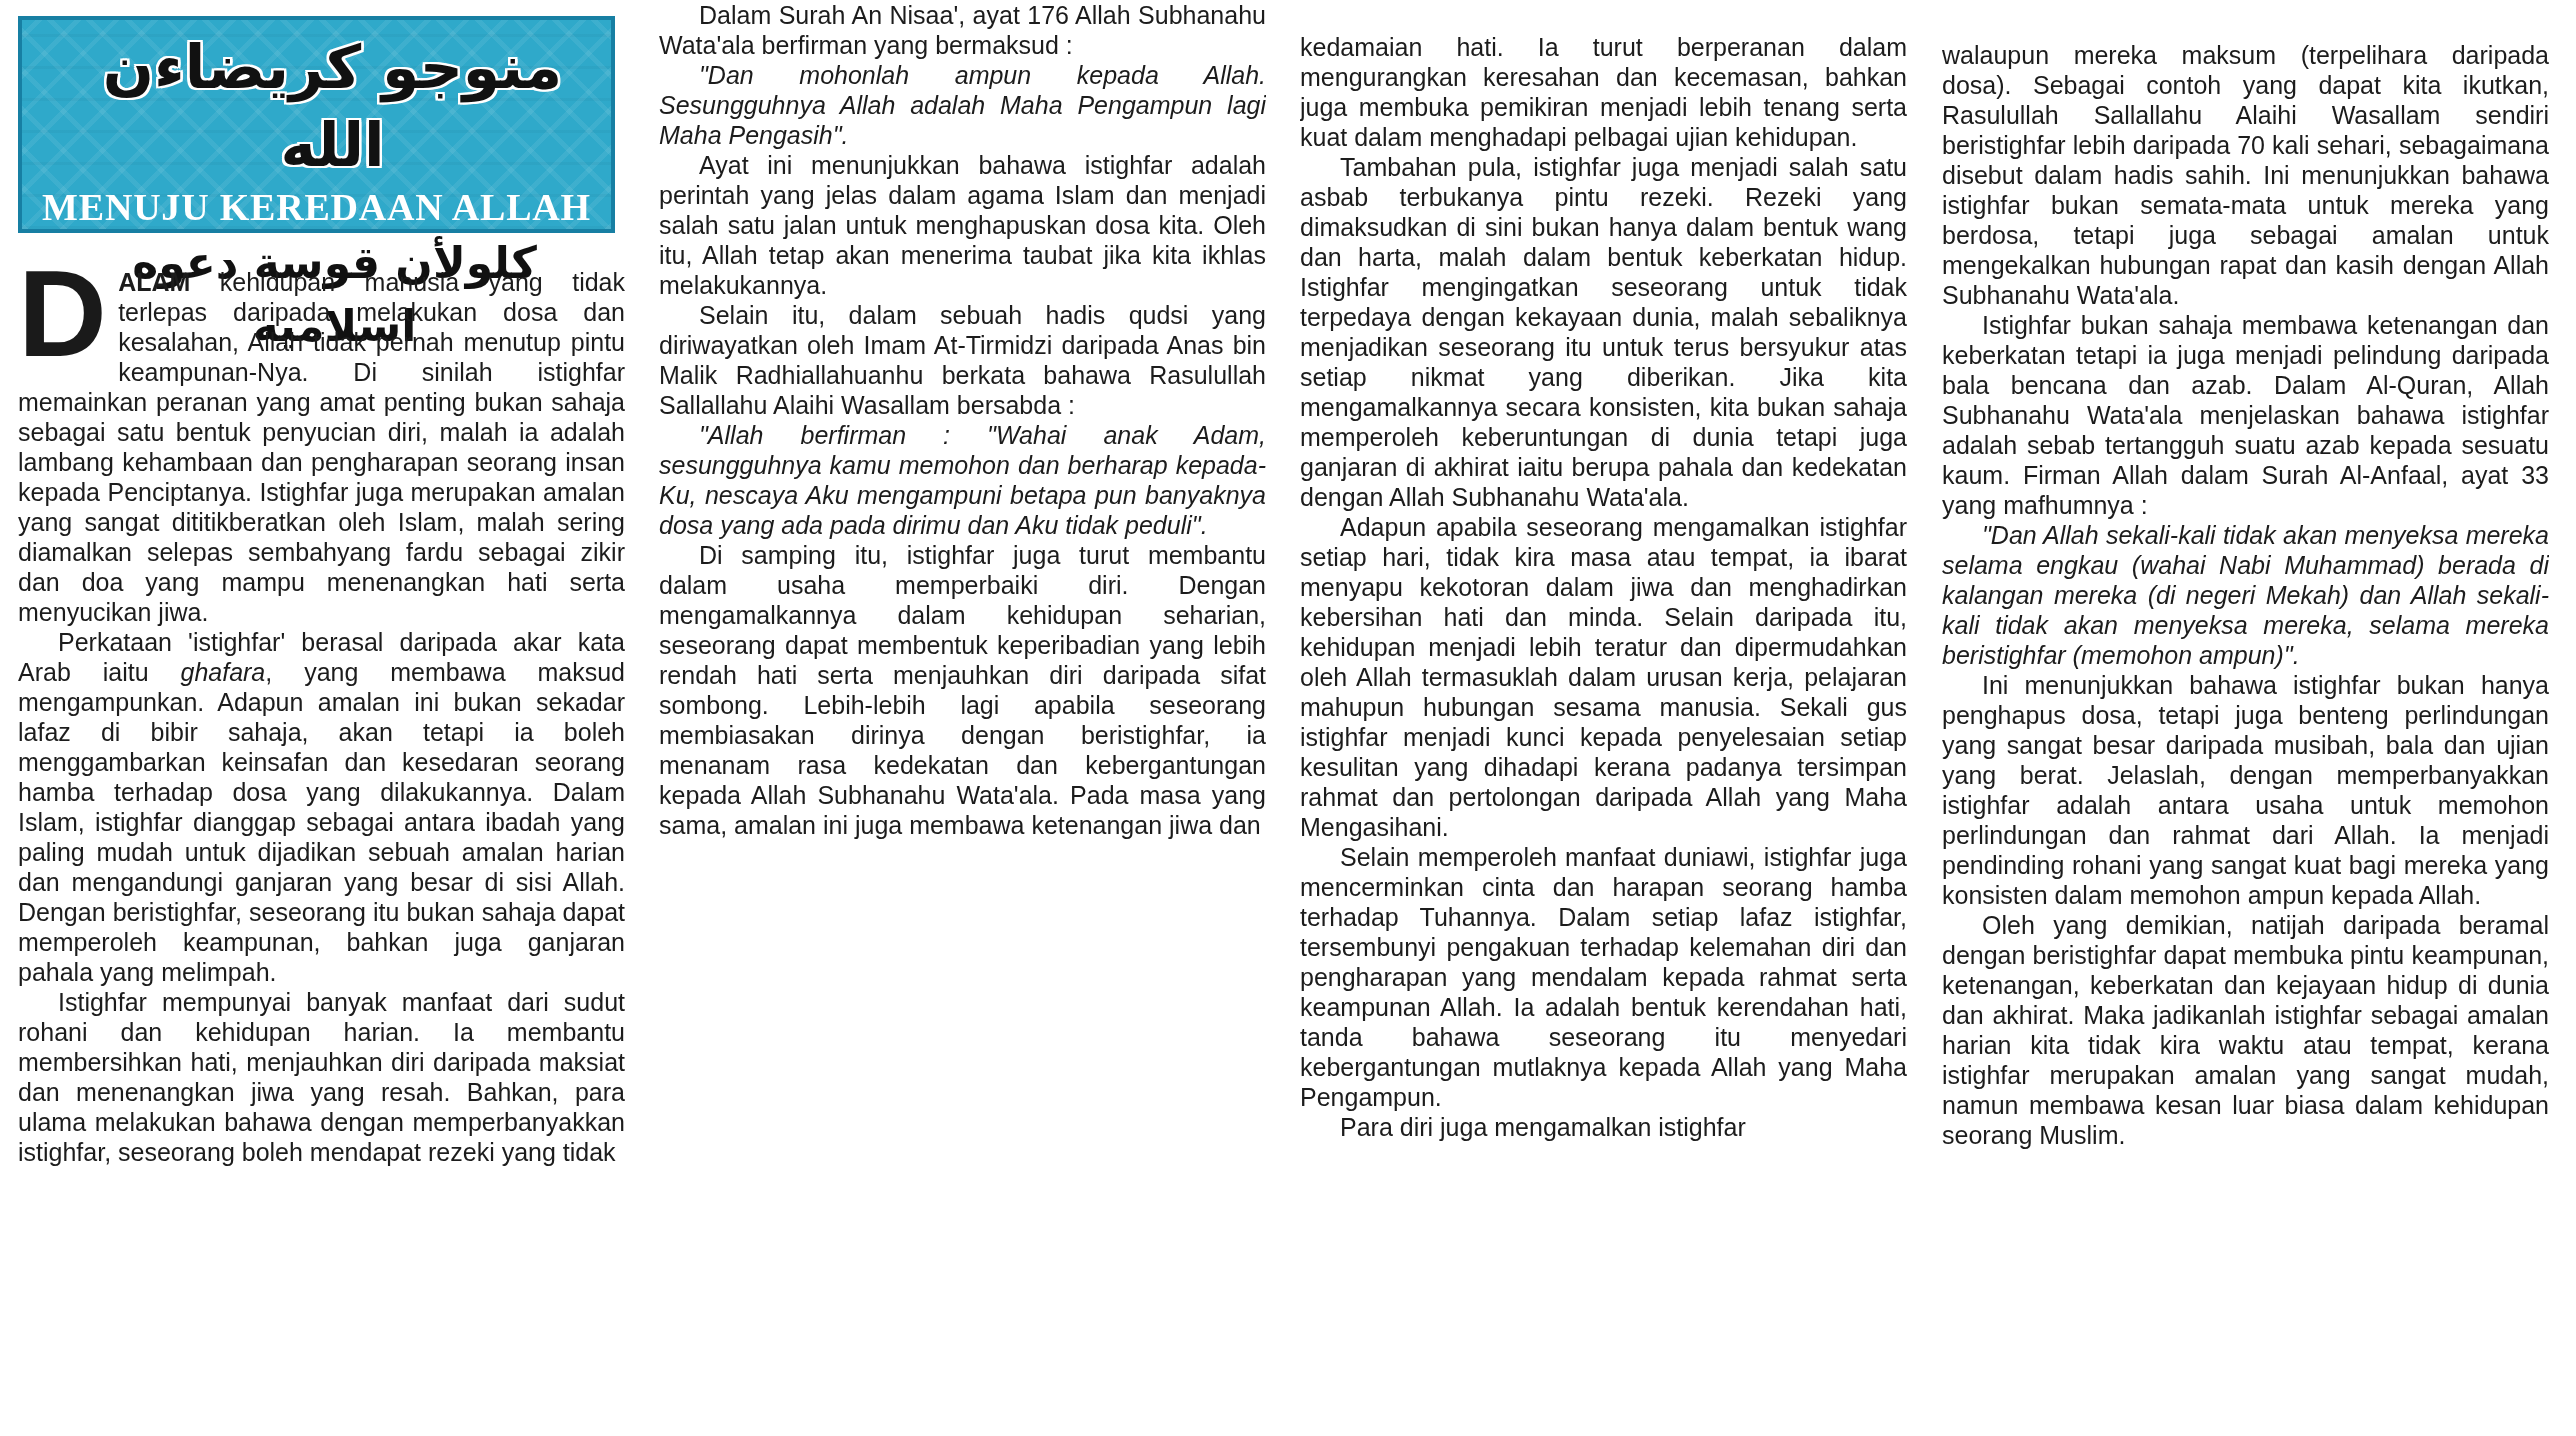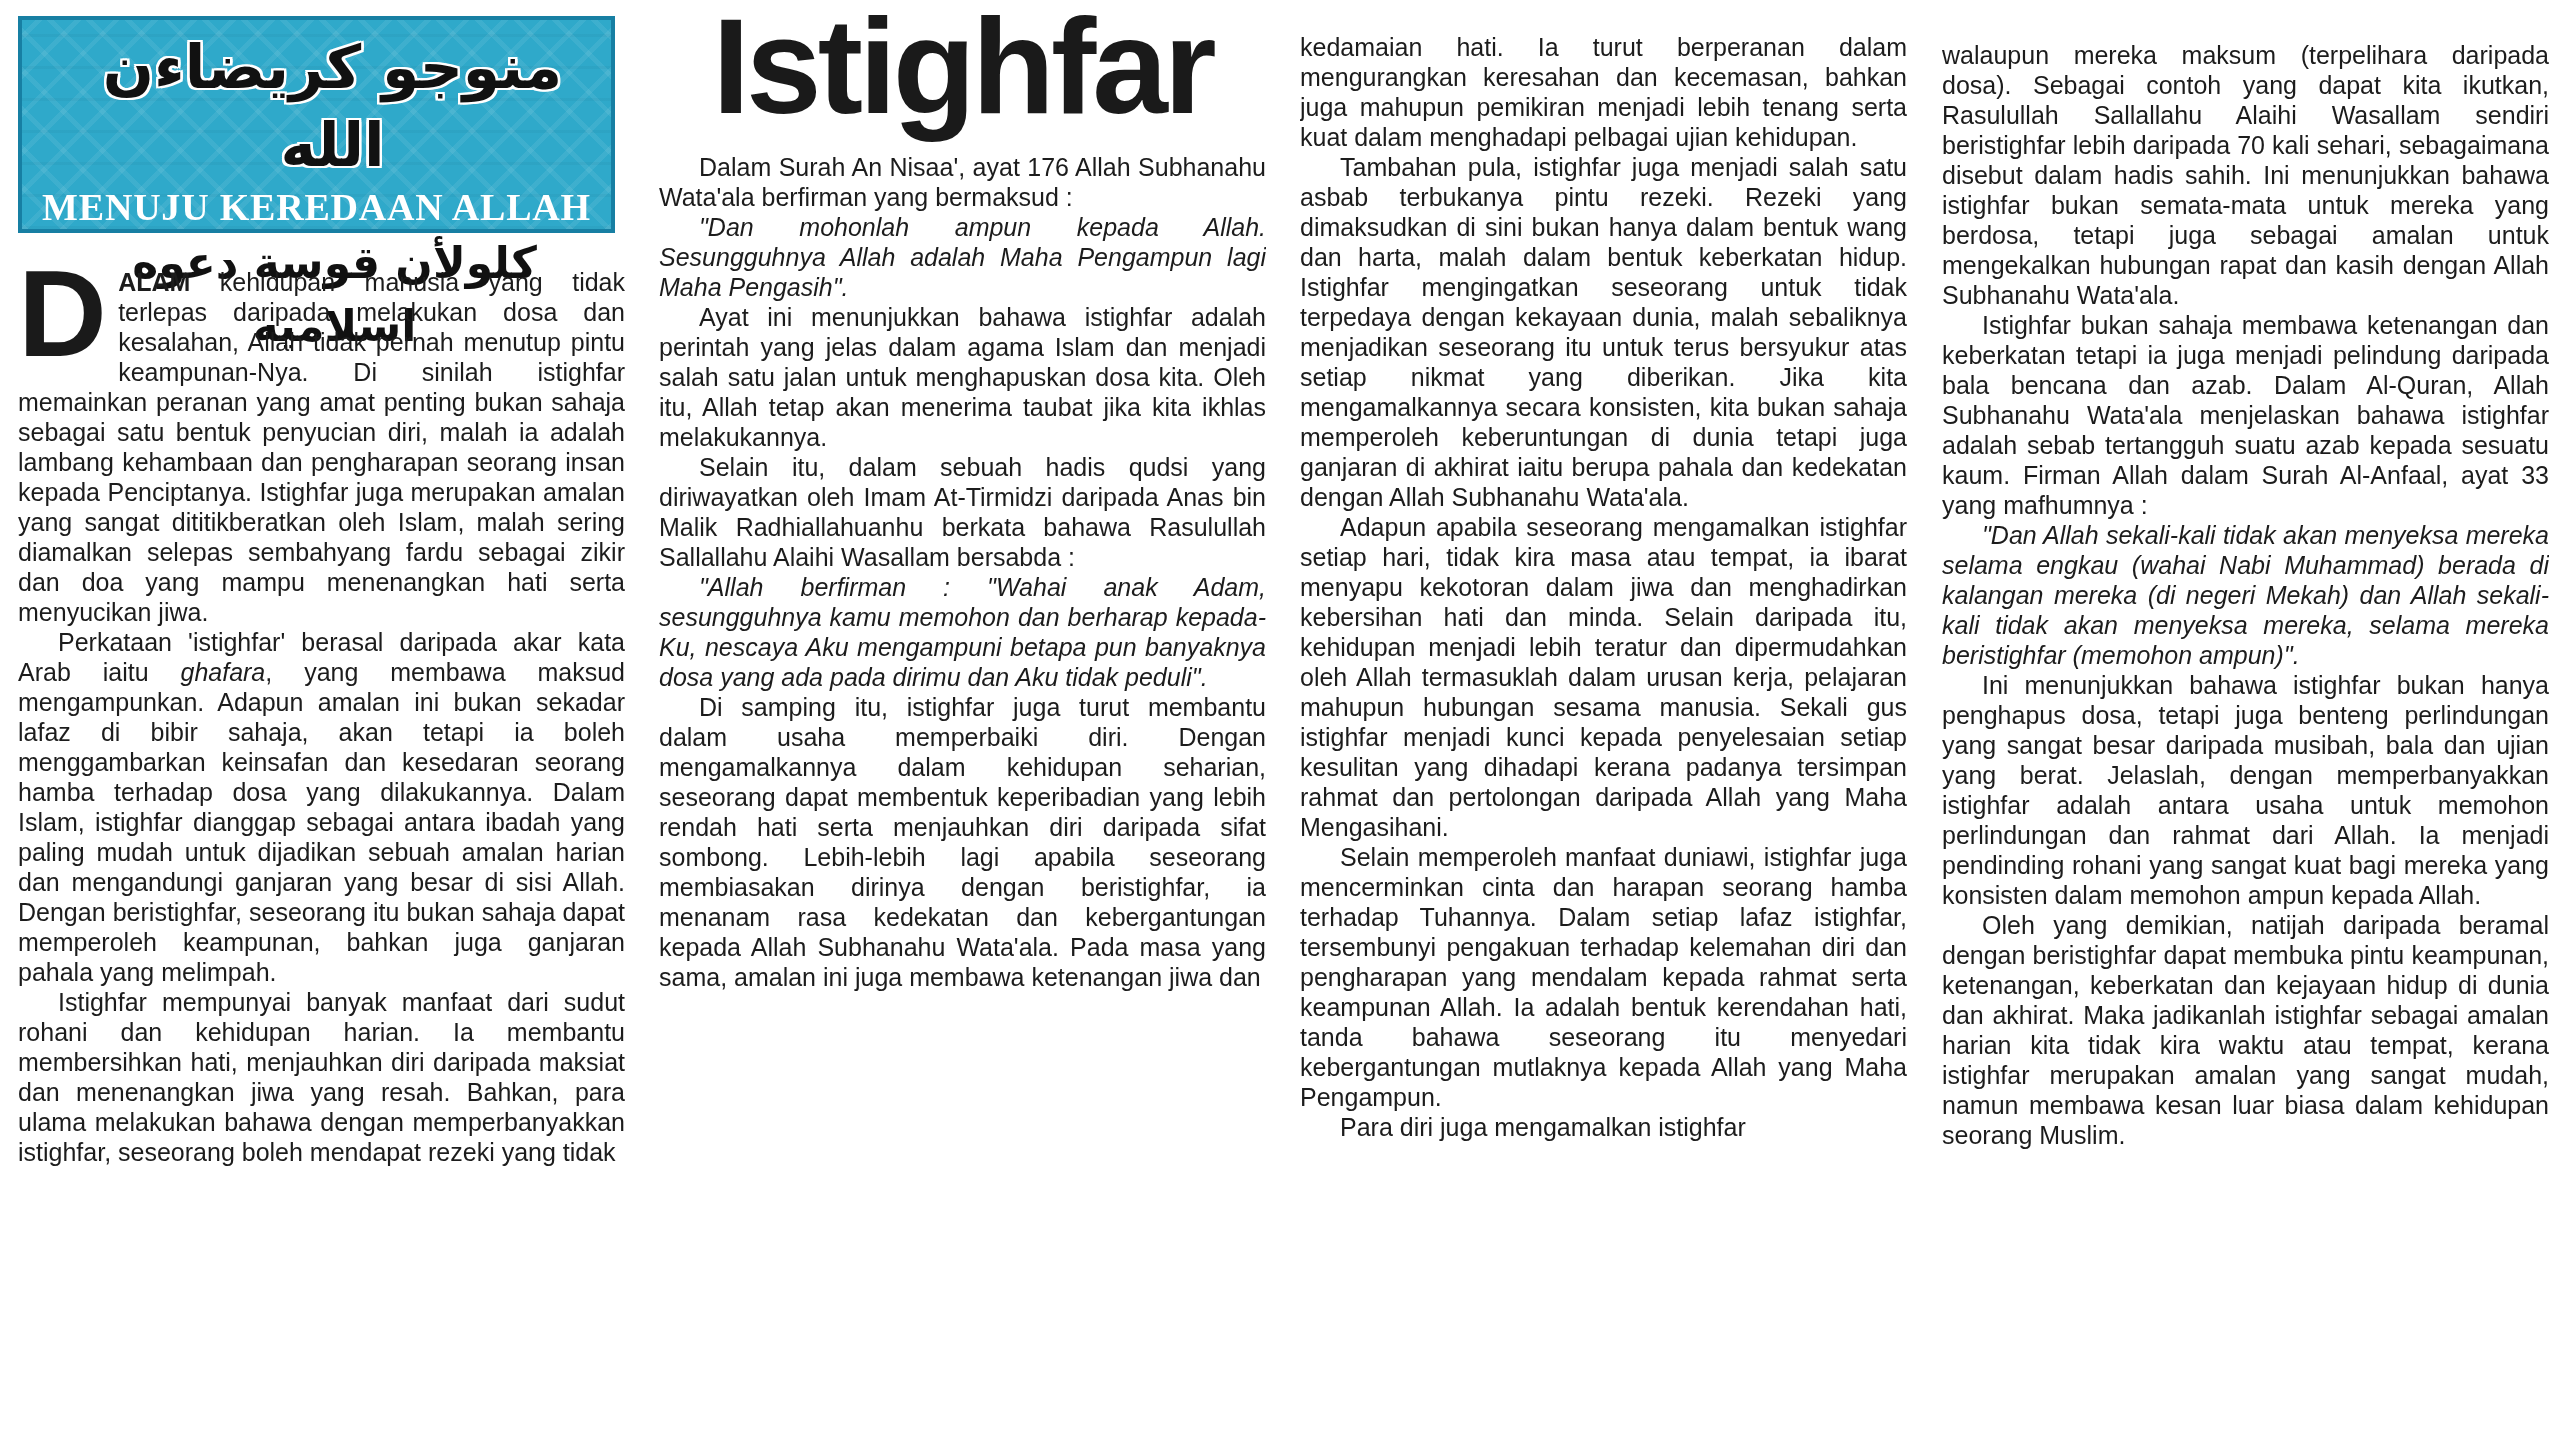--- a/index.html
+++ b/index.html
@@ -126,34 +126,33 @@
       <div class="jawi-bottom">كلولأن قوسة دعوه اسلاميه</div>
     </div>
     <div class="paras">
         <p class="para"><span class="dropcap">D</span><span class="seg-bold">ALAM</span><span> kehidupan manusia yang tidak terlepas daripada melakukan dosa dan kesalahan, Allah tidak pernah menutup pintu keampunan-Nya. Di sinilah istighfar memainkan peranan yang amat penting bukan sahaja sebagai satu bentuk penyucian diri, malah ia adalah lambang kehambaan dan pengharapan seorang insan kepada Penciptanya. Istighfar juga merupakan amalan yang sangat dititikberatkan oleh Islam, malah sering diamalkan selepas sembahyang fardu sebagai zikir dan doa yang mampu menenangkan hati serta menyucikan jiwa.</span></p>
         <p class="para indent"><span>Perkataan 'istighfar' berasal daripada akar kata Arab iaitu </span><span class="seg-italic">ghafara</span><span>, yang membawa maksud mengampunkan. Adapun amalan ini bukan sekadar lafaz di bibir sahaja, akan tetapi ia boleh menggambarkan keinsafan dan kesedaran seorang hamba terhadap dosa yang dilakukannya. Dalam Islam, istighfar dianggap sebagai antara ibadah yang paling mudah untuk dijadikan sebuah amalan harian dan mengandungi ganjaran yang besar di sisi Allah. Dengan beristighfar, seseorang itu bukan sahaja dapat memperoleh keampunan, bahkan juga ganjaran pahala yang melimpah.</span></p>
         <p class="para indent"><span>Istighfar mempunyai banyak manfaat dari sudut rohani dan kehidupan harian. Ia membantu membersihkan hati, menjauhkan diri daripada maksiat dan menenangkan jiwa yang resah. Bahkan, para ulama melakukan bahawa dengan memperbanyakkan istighfar, seseorang boleh mendapat rezeki yang tidak</span></p>
       </div>
   </div>
 
   <div class="col" id="col-2">
-    <h1 class="title">Istighfar</h1>
     <div class="paras">
         <p class="para indent"><span>Dalam Surah An Nisaa', ayat 176 Allah Subhanahu Wata'ala berfirman yang bermaksud :</span></p>
         <p class="para indent quote"><span>"Dan mohonlah ampun kepada Allah. Sesungguhnya Allah adalah Maha Pengampun lagi Maha Pengasih".</span></p>
         <p class="para indent"><span>Ayat ini menunjukkan bahawa istighfar adalah perintah yang jelas dalam agama Islam dan menjadi salah satu jalan untuk menghapuskan dosa kita. Oleh itu, Allah tetap akan menerima taubat jika kita ikhlas melakukannya.</span></p>
         <p class="para indent"><span>Selain itu, dalam sebuah hadis qudsi yang diriwayatkan oleh Imam At-Tirmidzi daripada Anas bin Malik Radhiallahuanhu berkata bahawa Rasulullah Sallallahu Alaihi Wasallam bersabda :</span></p>
         <p class="para indent quote"><span>"Allah berfirman : "Wahai anak Adam, sesungguhnya kamu memohon dan berharap kepada-Ku, nescaya Aku mengampuni betapa pun banyaknya dosa yang ada pada dirimu dan Aku tidak peduli".</span></p>
         <p class="para indent"><span>Di samping itu, istighfar juga turut membantu dalam usaha memperbaiki diri. Dengan mengamalkannya dalam kehidupan seharian, seseorang dapat membentuk keperibadian yang lebih rendah hati serta menjauhkan diri daripada sifat sombong. Lebih-lebih lagi apabila seseorang membiasakan dirinya dengan beristighfar, ia menanam rasa kedekatan dan kebergantungan kepada Allah Subhanahu Wata'ala. Pada masa yang sama, amalan ini juga membawa ketenangan jiwa dan</span></p>
       </div>
   </div>
 
   <div class="col" id="col-3">
     <div class="paras">
-        <p class="para"><span>kedamaian hati. Ia turut berperanan dalam mengurangkan keresahan dan kecemasan, bahkan juga mahupun pemikiran menjadi lebih tenang serta kuat dalam menghadapi pelbagai ujian kehidupan.</span></p>
+        <p class="para"><span>kedamaian hati. Ia turut berperanan dalam mengurangkan keresahan dan kecemasan, bahkan juga membuka pemikiran menjadi lebih tenang serta kuat dalam menghadapi pelbagai ujian kehidupan.</span></p>
         <p class="para indent"><span>Tambahan pula, istighfar juga menjadi salah satu asbab terbukanya pintu rezeki. Rezeki yang dimaksudkan di sini bukan hanya dalam bentuk wang dan harta, malah dalam bentuk keberkatan hidup. Istighfar mengingatkan seseorang untuk tidak terpedaya dengan kekayaan dunia, malah sebaliknya menjadikan seseorang itu untuk terus bersyukur atas setiap nikmat yang diberikan. Jika kita mengamalkannya secara konsisten, kita bukan sahaja memperoleh keberuntungan di dunia tetapi juga ganjaran di akhirat iaitu berupa pahala dan kedekatan dengan Allah Subhanahu Wata'ala.</span></p>
         <p class="para indent"><span>Adapun apabila seseorang mengamalkan istighfar setiap hari, tidak kira masa atau tempat, ia ibarat menyapu kekotoran dalam jiwa dan menghadirkan kebersihan hati dan minda. Selain daripada itu, kehidupan menjadi lebih teratur dan dipermudahkan oleh Allah termasuklah dalam urusan kerja, pelajaran mahupun hubungan sesama manusia. Sekali gus istighfar menjadi kunci kepada penyelesaian setiap kesulitan yang dihadapi kerana padanya tersimpan rahmat dan pertolongan daripada Allah yang Maha Mengasihani.</span></p>
         <p class="para indent"><span>Selain memperoleh manfaat duniawi, istighfar juga mencerminkan cinta dan harapan seorang hamba terhadap Tuhannya. Dalam setiap lafaz istighfar, tersembunyi pengakuan terhadap kelemahan diri dan pengharapan yang mendalam kepada rahmat serta keampunan Allah. Ia adalah bentuk kerendahan hati, tanda bahawa seseorang itu menyedari kebergantungan mutlaknya kepada Allah yang Maha Pengampun.</span></p>
         <p class="para indent"><span>Para diri juga mengamalkan istighfar</span></p>
       </div>
   </div>
 
   <div class="col" id="col-4">
     <div class="paras">
         <p class="para"><span>walaupun mereka maksum (terpelihara daripada dosa). Sebagai contoh yang dapat kita ikutkan, Rasulullah Sallallahu Alaihi Wasallam sendiri beristighfar lebih daripada 70 kali sehari, sebagaimana disebut dalam hadis sahih. Ini menunjukkan bahawa istighfar bukan semata-mata untuk mereka yang berdosa, tetapi juga sebagai amalan untuk mengekalkan hubungan rapat dan kasih dengan Allah Subhanahu Wata'ala.</span></p>

